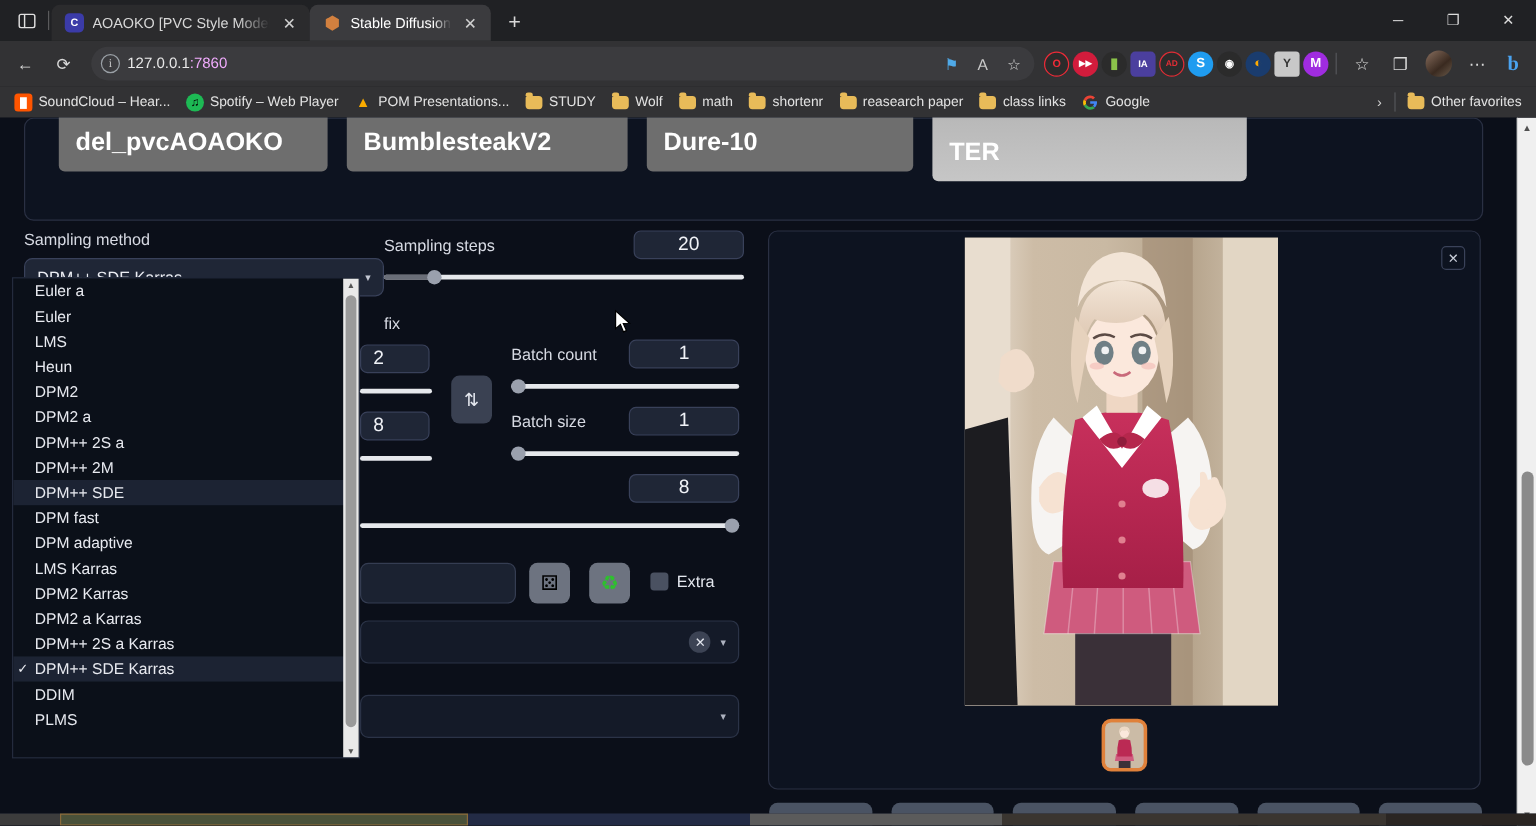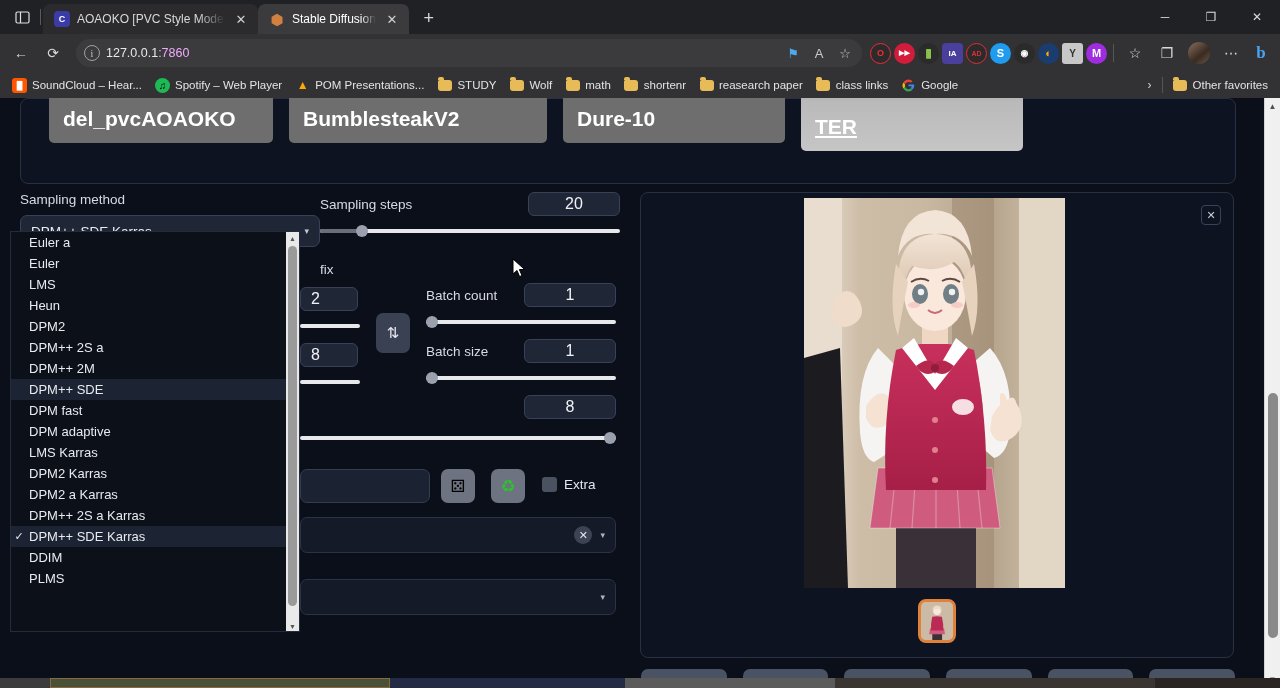--- a/index.html
+++ b/index.html
@@ -121,24 +121,24 @@
     border:1px solid #2a3043; border-radius:8px; background:#0d1320;
   }
   .models-row { display:flex; gap:16px; padding:0 28px; align-items:flex-start;
                 position:relative; top:-18px; }
   .mcard {
     border-radius:5px; color:#fff; font-weight:bold; font-size:21px;
     padding:10px 14px; position:relative; overflow:hidden; white-space:nowrap;
   }
   .mcard.c1 { width:224px; height:62px; background:#6e6e6e;
               padding-top:26px; }
-  .mcard.c2 { width:258px; height:62px; background:#6e6e6e; padding-top:26px; }
+  .mcard.c2 { width:234px; height:62px; background:#6e6e6e; padding-top:26px; }
   .mcard.c3 { width:222px; height:62px; background:#6e6e6e; padding-top:26px; }
-  .mcard.c4 { width:222px; height:70px; background:linear-gradient(180deg,#8e8e8e 0%,#b9b9b9 28%,#c6c6c6 100%);
-              padding-top:34px; color:#fff;text-decoration:underline; }
+  .mcard.c4 { width:262px; height:70px; background:linear-gradient(180deg,#8e8e8e 0%,#b9b9b9 28%,#c6c6c6 100%);
+              padding-top:34px; color:#fff; }
 
   
   .col-left { position:absolute; left:20px; top:94px; width:300px; }
   .ctl-label { font-size:13.5px; color:#d7dae3; margin-bottom:8px; }
 
   .select-box {
     height:32px; background:#1f2636; border:1px solid #39415a; border-radius:7px;
     display:flex; align-items:center; padding:0 10px; color:#eceef4; font-size:13.5px;
     justify-content:space-between;
   }
@@ -430,20 +430,24 @@
               <span class="dd-check"></span>
               <span>LMS</span>
             </div>
           <div class="dd-item">
               <span class="dd-check"></span>
               <span>Heun</span>
             </div>
           <div class="dd-item">
               <span class="dd-check"></span>
               <span>DPM2</span>
+            </div>
+          <div class="dd-item">
+              <span class="dd-check"></span>
+              <span>DPM2 a</span>
             </div>
           <div class="dd-item">
               <span class="dd-check"></span>
               <span>DPM++ 2S a</span>
             </div>
           <div class="dd-item">
               <span class="dd-check"></span>
               <span>DPM++ 2M</span>
             </div>
           <div class="dd-item sel">

